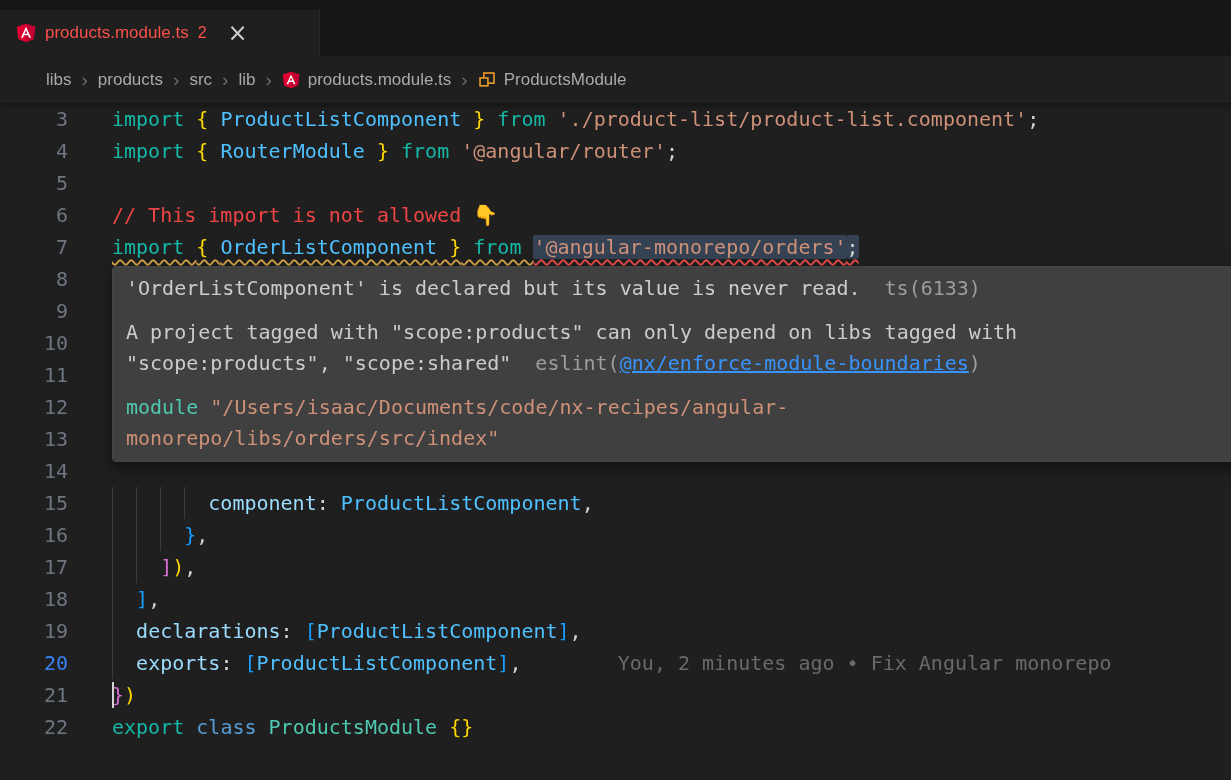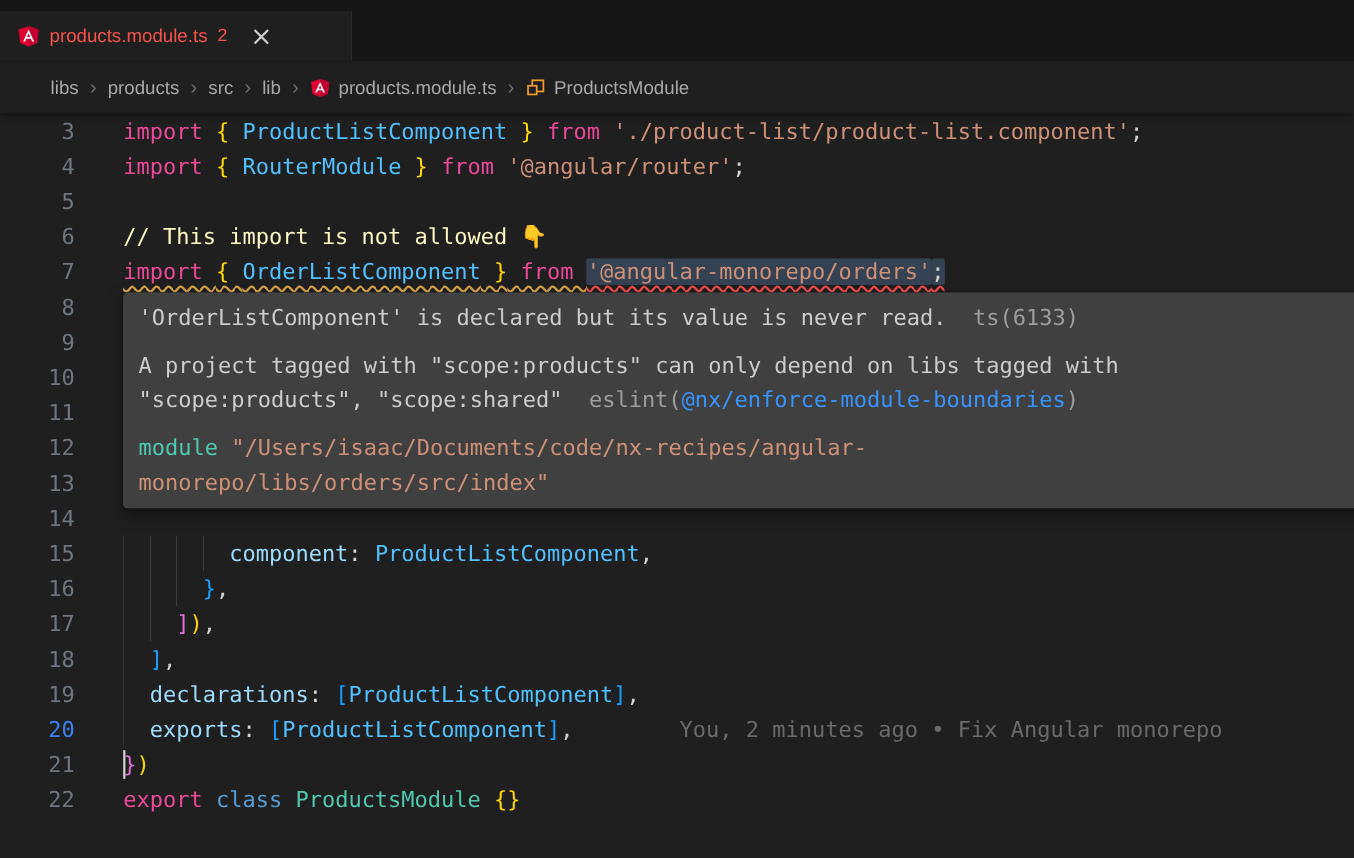--- a/index.html
+++ b/index.html
@@ -22,45 +22,45 @@
   .editor { position: relative; }
   .code-line { display: flex; height: 32px; line-height: 32px; font-family: "DejaVu Sans Mono", monospace; font-size: 20px; }
   .ln { width: 68px; text-align: right; color: #6e7681; flex: none; user-select: none; }
   .code-line.active .ln { color: #3b82f6; }
   .line-content { margin-left: 44px; white-space: pre; position: relative; flex: 1; }
   .guides { position: absolute; left: 0; top: 0; height: 32px;
     background: repeating-linear-gradient(90deg, #3c3c3c 0, #3c3c3c 1px, transparent 1px, transparent 2ch); }
   .cursor { position: absolute; left: 0; top: 3px; width: 2px; height: 26px; background: #d4d4d4; }
 
   
-  .tok-kw      { color: #ec4899; }
+  .tok-kw      { color: #14b8a6; }
   .tok-kwblue  { color: #569CD6; }
   .tok-type    { color: #4FC1FF; }
   .tok-prop    { color: #9CDCFE; }
   .tok-str     { color: #CE9178; }
   .tok-plain   { color: #d4d4d4; }
-  .tok-comment { color: #fef9c3; }
+  .tok-comment { color: #ef4444; }
   .tok-cls     { color: #4EC9B0; }
   .tok-b1      { color: #FFD700; }
   .tok-b2      { color: #DA70D6; }
   .tok-b3      { color: #179FFF; }
   .tok-emoji   { color: #e8b339; }
 
   .sq-warn { text-decoration: underline wavy #d7a54a; text-decoration-skip-ink: none; text-underline-offset: 5px; }
   .sq-err  { text-decoration: underline wavy #f14c4c; text-decoration-skip-ink: none; text-underline-offset: 5px; }
   .hl { background: rgba(99,139,191,0.33); border-radius: 2px; }
 
   .blame { color: #6a6a6a; margin-left: 8ch; }
 
   
   .hover-popup { position: absolute; left: 112px; top: 163px; width: 1152px; background: #404040; border: 1px solid #454545; border-radius: 4px; box-shadow: 0 5px 14px rgba(0,0,0,0.5); font-family: "DejaVu Sans Mono", monospace; font-size: 20px; color: #cccccc; z-index: 10; }
   .hover-section { padding: 6px 13px; line-height: 31px; border-bottom: 1px solid #404040; }
   .src { color: #9d9d9d; }
   .gap { margin-left: 12px; }
-  .eslint-link { color: #3794ff; cursor: pointer; }
+  .eslint-link { color: #3794ff; text-decoration: underline; cursor: pointer; }
   .tok-kwmod { color: #4EC9B0; }
   .hover-actions { padding: 9px 13px; line-height: 26px; }
   .action-link { color: #3794ff; cursor: pointer; text-decoration: none; margin-right: 36px; }
 
   .icon-svg { display: block; }
 </style>
 </head>
 <body>
 
 <div class="tab-strip">

